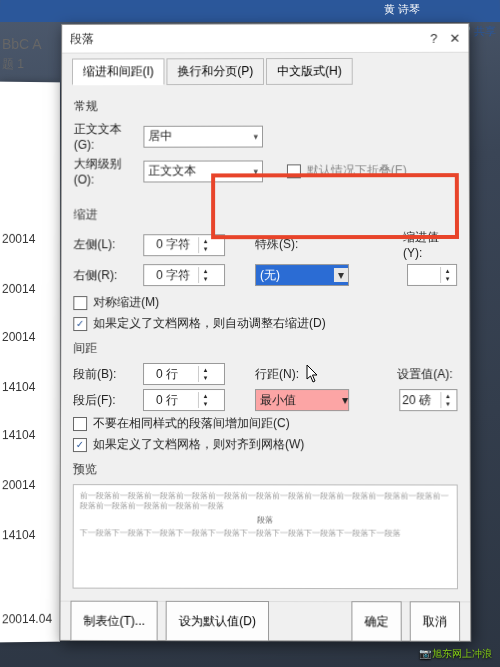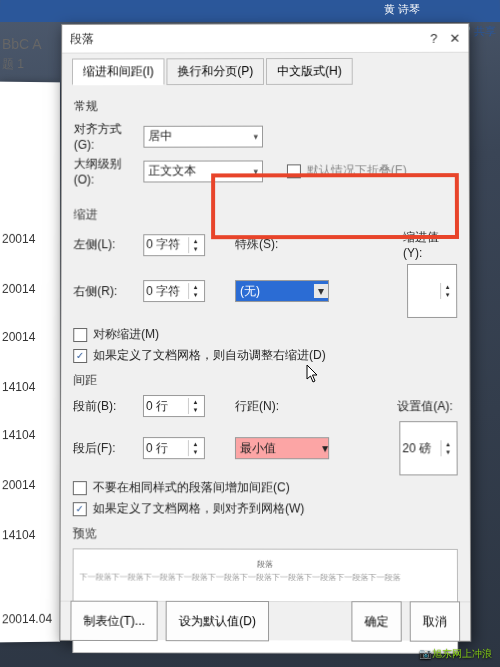--- a/index.html
+++ b/index.html
@@ -17,29 +17,29 @@
   .titlebar .btns { display:flex; gap:12px; font-size:13px; color:#333; }
   .tabs { display:flex; gap:2px; padding:4px 10px 0 10px; font-size:12px; }
   .tab { padding:4px 10px; border:1px solid #bbb; background:#fff; cursor:pointer; border-bottom:1px solid #fff; position:relative; top:1px;}
   .tab.inactive { background:#f0f0f0; border-bottom:1px solid #bbb; }
   .body { padding:6px 12px; font-size:12px; color:#222; }
   .grp-title { margin:8px 0 6px 0; color:#333; }
   .row { display:flex; align-items:center; gap:6px; margin:4px 0; }
   .label { width:64px; text-align:left; }
   .select { flex:1; height:20px; border:1px solid #999; background:#fff; display:flex; align-items:center; justify-content:space-between; padding:0 4px; }
   .select .arrow { font-size:9px; color:#555; }
-  .input-num { width:56px; height:20px; border:1px solid #999; background:#fff; display:flex; align-items:center; padding:0 2px; justify-content:space-between; }
+  .input-num { width:56px; height:20px; border:1px solid #999; background:#fff; display:flex; align-items:center; padding:0 12px; justify-content:space-between; }
   .spinner { width:14px; display:flex; flex-direction:column; }
   .spinner div { height:8px; font-size:7px; line-height:7px; text-align:center; border-left:1px solid #ccc; cursor:pointer; }
   .checkbox { width:12px; height:12px; border:1px solid #666; background:#fff; display:inline-flex; align-items:center; justify-content:center; font-size:10px; color:#2b579a; }
   .checked::after { content:"✓"; }
   .hl { position:absolute; border:4px solid #e8442a; pointer-events:none; }
   .special-sel { width:88px; height:20px; border:1px solid #999; background:#fca5a5; display:flex; align-items:center; justify-content:space-between; padding:0 0 0 4px; font-size:12px; }
   .special-sel.sel { background:#2b6cd4; color:#fff; }
-  .value-in { width:44px; height:20px; border:1px solid #999; background:#fff; display:flex; align-items:center; padding:16px 2px; justify-content:space-between; }
+  .value-in { width:44px; height:20px; border:1px solid #999; background:#fff; display:flex; align-items:center; padding:0 2px; justify-content:space-between; }
   .preview { height:90px; border:1px solid #bbb; background:#fff; margin-top:4px; padding:6px; overflow:hidden; }
   .preview .pv-text { font-size:8px; color:#999; line-height:10px; }
   .footer { position:absolute; bottom:0; left:0; right:0; height:38px; display:flex; align-items:center; justify-content:space-between; padding:0 10px; background:#f0f0f0; border-top:1px solid #ddd;}
   .btn { height:22px; padding:8px 12px; border:1px solid #999; background:#fdfdfd; font-size:12px; display:flex; align-items:center; cursor:pointer; }
   .btn.primary { background:#fdfdfd; }
   .wm { position:absolute; bottom:6px; right:8px; color:#84cc16; font-size:10px; text-shadow:0 1px 2px #000; z-index:50; }
   .cursor { position:absolute; width:14px; height:20px; z-index:40; }
   .share-top { position:absolute; top:24px; right:4px; font-size:11px; color:#2b579a; }
 </style>
 </head>
@@ -77,21 +77,21 @@
   <div class="tabs">
     <div class="tab">缩进和间距(I)</div>
     <div class="tab inactive">换行和分页(P)</div>
     <div class="tab inactive">中文版式(H)</div>
   </div>
 
   <div class="body">
 
     <div class="grp-title">常规</div>
     <div class="row">
-      <span class="label">对齐方式(G):</span>
+      <span class="label">正文文本(G):</span>
       <div class="select" style="max-width:110px">
         <span>居中</span>
           <span class="arrow">▾</span>
       </div>
     </div>
     <div class="row">
       <span class="label">大纲级别(O):</span>
       <div class="select" style="max-width:110px">
         <span>正文文本</span>
           <span class="arrow">▾</span>
@@ -192,20 +192,21 @@
       <span class="checkbox"></span>
       <span>不要在相同样式的段落间增加间距(C)</span>
     </div>
     <div class="row">
       <span class="checkbox checked"></span>
       <span>如果定义了文档网格，则对齐到网格(W)</span>
     </div>
 
     <div class="grp-title">预览</div>
     <div class="preview">
+      <div class="pv-text">前一段落前一段落前一段落前一段落前一段落前一段落前一段落前一段落前一段落前一段落前一段落前一段落前一段落前一段落前一段落前一段落</div>
       <div style="text-align:center;font-size:8px;color:#666;margin:3px 0">段落</div>
       <div class="pv-text">下一段落下一段落下一段落下一段落下一段落下一段落下一段落下一段落下一段落下一段落</div>
     </div>
   </div>
 
   <div class="footer">
     <div style="display:flex; gap:8px">
       <div class="btn">制表位(T)...</div>
       <div class="btn">设为默认值(D)</div>
     </div>

